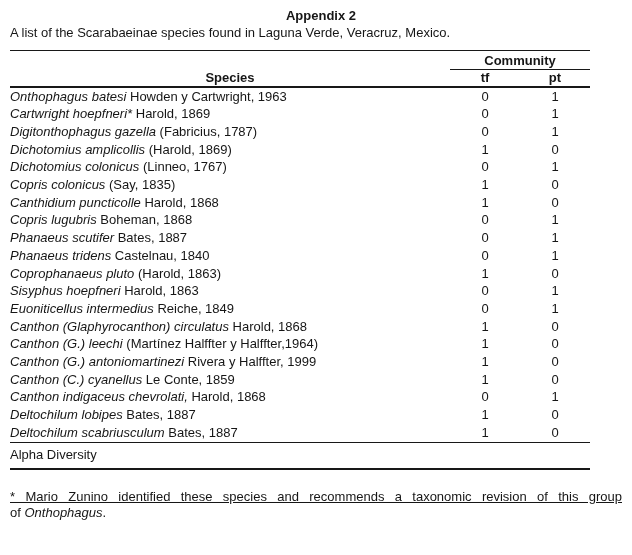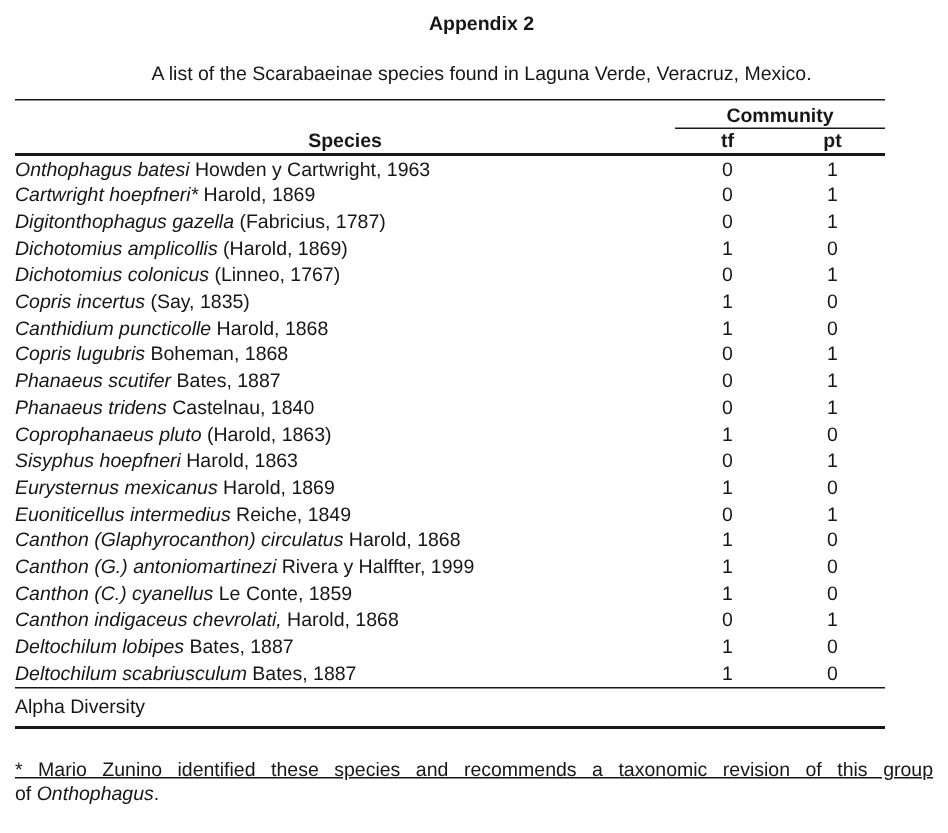--- a/index.html
+++ b/index.html
@@ -18,23 +18,23 @@
     font-family: "Liberation Sans", "DejaVu Sans", sans-serif;
     font-size: 13px;
     color: #161616;
   }
   .title {
     text-align: center;
     font-weight: bold;
     line-height: 16px;
   }
   .subtitle {
-    text-align: center;
+    text-align: left;
     line-height: 15px;
-    margin-top: 17px;
+    margin-top: 1px;
   }
   table.species {
     border-collapse: collapse;
     table-layout: fixed;
     width: 580px;
     margin-top: 10px;
     border-top: 1.5px solid #181818;
     font-size: 13px;
     color: #161616;
   }
@@ -140,21 +140,21 @@
           <td class="sp"><i>Dichotomius amplicollis</i><span> (Harold, 1869)</span></td>
           <td class="num">1</td>
           <td class="num">0</td>
         </tr>
         <tr>
           <td class="sp"><i>Dichotomius colonicus</i><span> (Linneo, 1767)</span></td>
           <td class="num">0</td>
           <td class="num">1</td>
         </tr>
         <tr>
-          <td class="sp"><i>Copris incertus</i><span> (Say, 1835)</span></td>
+          <td class="sp"><i>Copris colonicus</i><span> (Say, 1835)</span></td>
           <td class="num">1</td>
           <td class="num">0</td>
         </tr>
         <tr>
           <td class="sp"><i>Canthidium puncticolle</i><span> Harold, 1868</span></td>
           <td class="num">1</td>
           <td class="num">0</td>
         </tr>
         <tr>
           <td class="sp"><i>Copris lugubris</i><span> Boheman, 1868</span></td>
@@ -175,31 +175,31 @@
           <td class="sp"><i>Coprophanaeus pluto</i><span> (Harold, 1863)</span></td>
           <td class="num">1</td>
           <td class="num">0</td>
         </tr>
         <tr>
           <td class="sp"><i>Sisyphus hoepfneri</i><span> Harold, 1863</span></td>
           <td class="num">0</td>
           <td class="num">1</td>
         </tr>
         <tr>
-          <td class="sp"><i>Eurysternus mexicanus</i><span> Harold, 1869</span></td>
-          <td class="num">1</td>
-          <td class="num">0</td>
-        </tr>
-        <tr>
           <td class="sp"><i>Euoniticellus intermedius</i><span> Reiche, 1849</span></td>
           <td class="num">0</td>
           <td class="num">1</td>
         </tr>
         <tr>
           <td class="sp"><i>Canthon (Glaphyrocanthon) circulatus</i><span> Harold, 1868</span></td>
+          <td class="num">1</td>
+          <td class="num">0</td>
+        </tr>
+        <tr>
+          <td class="sp"><i>Canthon (G.) leechi</i><span> (Martínez Halffter y Halffter,1964)</span></td>
           <td class="num">1</td>
           <td class="num">0</td>
         </tr>
         <tr>
           <td class="sp"><i>Canthon (G.) antoniomartinezi</i><span> Rivera y Halffter, 1999</span></td>
           <td class="num">1</td>
           <td class="num">0</td>
         </tr>
         <tr>
           <td class="sp"><i>Canthon (C.) cyanellus</i><span> Le Conte, 1859</span></td>

